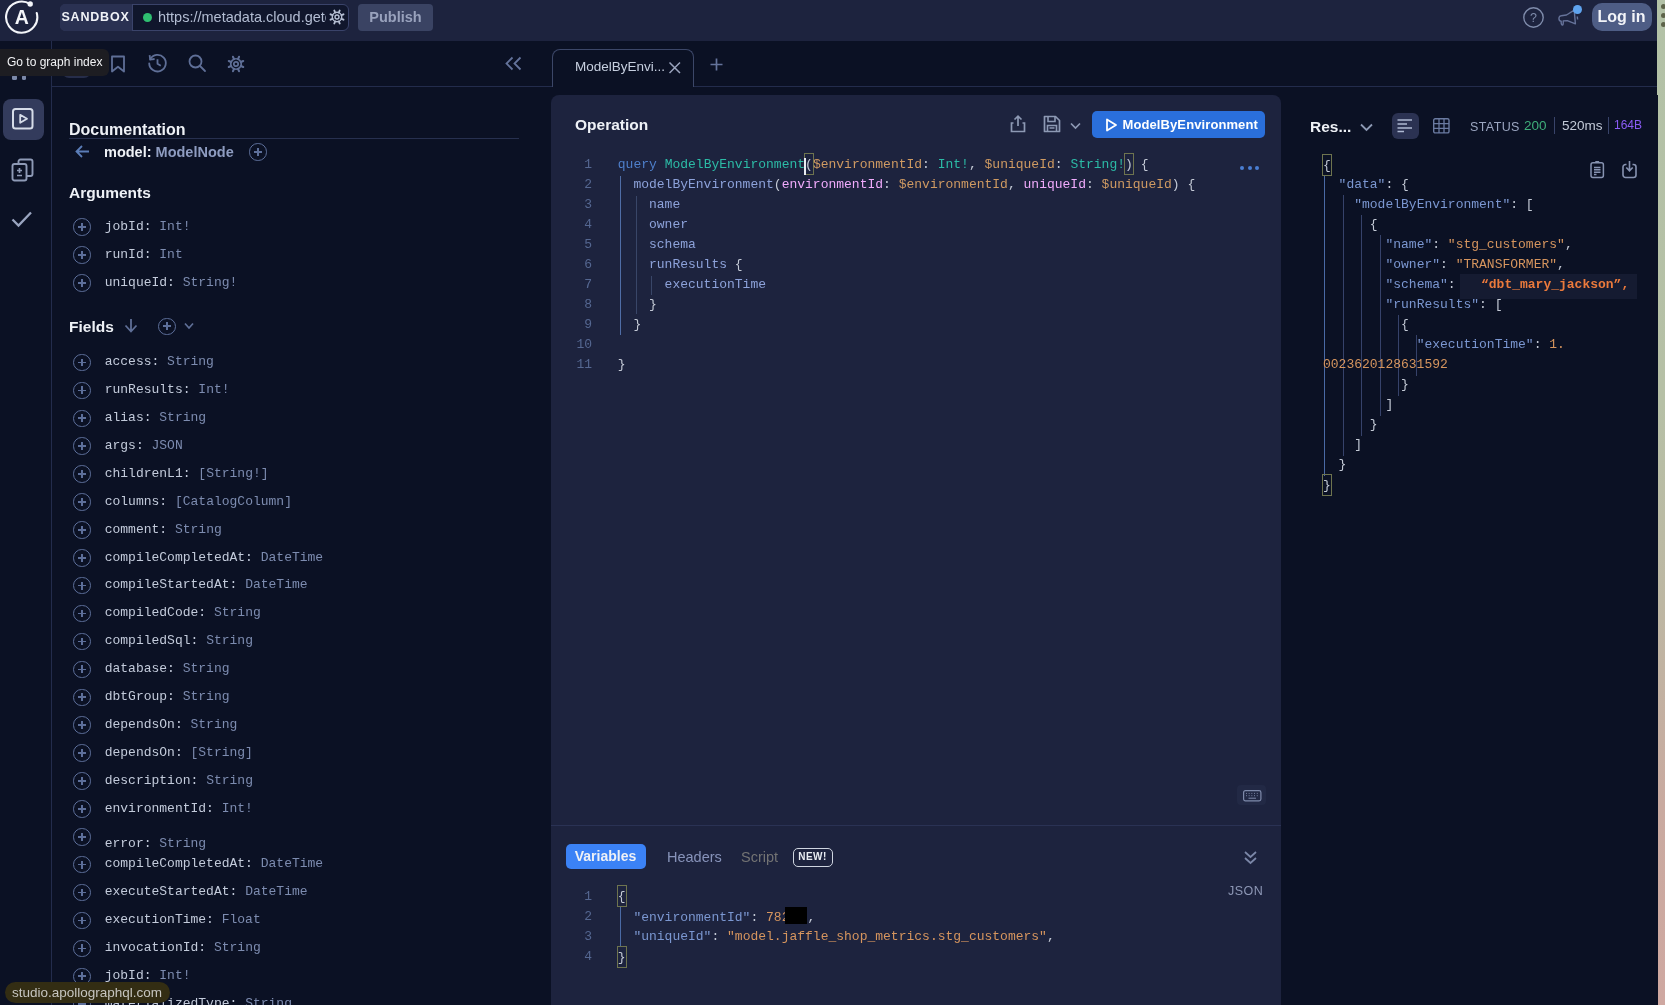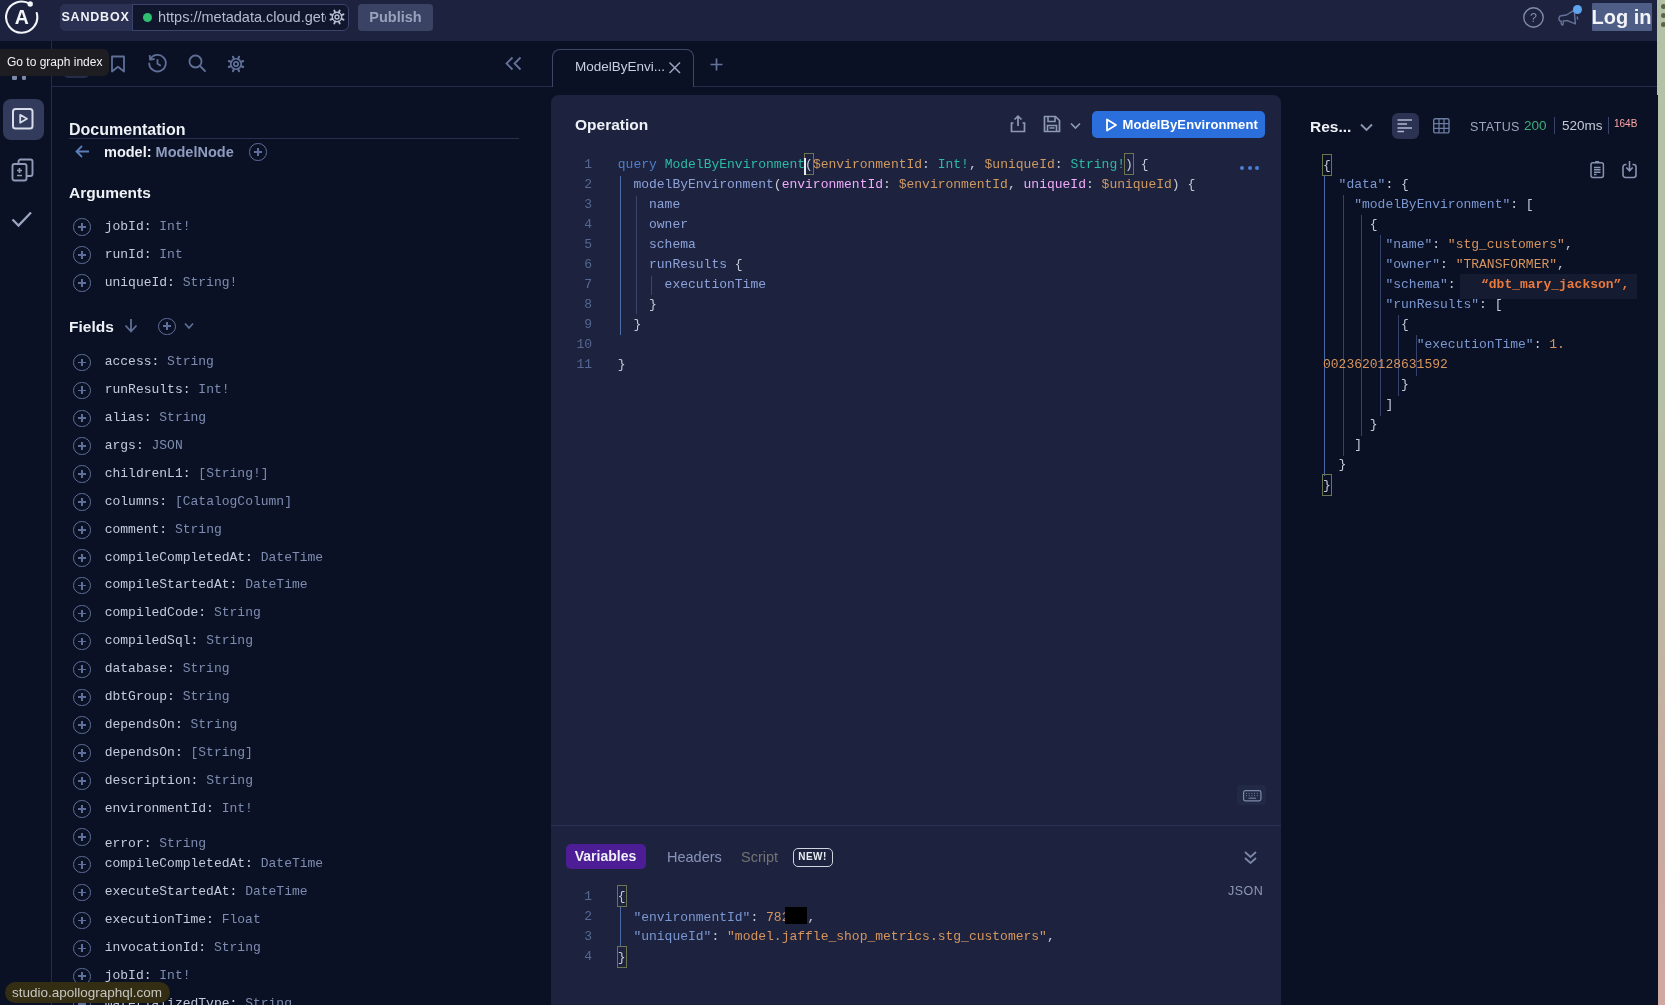--- a/index.html
+++ b/index.html
@@ -42,21 +42,21 @@
 <div class="abs" style="left:358px;top:3.5px;width:75px;height:27px;background:#3a4363;border-radius:4px;color:#99a2bd;font-weight:bold;font-size:14.5px;line-height:27px;text-align:center">Publish</div>
 <svg class="abs" style="left:1523px;top:7px" width="22" height="22">
 <circle cx="10.5" cy="10.5" r="9.7" fill="none" stroke="#7f8cab" stroke-width="1.4"></circle>
 <text x="10.5" y="15" font-size="12.5" fill="#7f8cab" text-anchor="middle" font-family="Liberation Sans">?</text>
   </svg>
 <svg class="abs" style="left:1557px;top:9px" width="26" height="18">
 <path d="M4.2 12.2 C 1.2 12.2 1.2 6.8 4.2 6.8 L 9.5 6.0 L 17.2 1.2 L 18.4 14.8 L 10.3 11.6 L 6.2 11.9 C 6.4 14.2 6.6 15.8 5.4 16.0 C 4.3 16.2 4.1 14.2 4.2 12.2 Z" fill="none" stroke="#66739a" stroke-width="1.4" stroke-linejoin="round"></path>
 <path d="M20.3 7.5 L20.6 10.5" stroke="#66739a" stroke-width="1.4"></path>
   </svg>
 <div class="abs" style="left:1572.5px;top:4.5px;width:9px;height:9px;border-radius:50%;background:#5fa4ef"></div>
-<div class="abs" style="left:1591.5px;top:3px;width:60px;height:28px;background:#4e5d85;border-radius:1px;color:#f2f4f8;font-weight:bold;font-size:20px;line-height:28px;text-align:center">Log in</div>
+<div class="abs" style="left:1591.5px;top:3px;width:60px;height:28px;background:#4e5d85;border-radius:10px;color:#f2f4f8;font-weight:bold;font-size:16px;line-height:28px;text-align:center">Log in</div>
 <div class="abs" style="left:0;top:41px;width:52px;height:964px;background:#0b1124;border-right:1px solid #232c4c"></div>
 <div class="abs" style="left:12px;top:75px;width:4.5px;height:4.5px;border-radius:1.5px;background:#7c89a8"></div>
 <div class="abs" style="left:21.5px;top:75px;width:4.5px;height:4.5px;border-radius:1.5px;background:#7c89a8"></div>
 <div class="abs" style="left:2.5px;top:98.5px;width:41px;height:41px;background:#333b5c;border-radius:8px"></div>
 <svg class="abs" style="left:12px;top:108px" width="22" height="22">
 <rect x="1" y="1" width="19.5" height="19.5" rx="2.5" fill="none" stroke="#d6dce8" stroke-width="2"></rect>
 <path d="M8.2 6.8 L15 10.75 L8.2 14.7 Z" fill="none" stroke="#d6dce8" stroke-width="1.8" stroke-linejoin="round"></path>
   </svg>
 <svg class="abs" style="left:11px;top:158px" width="23" height="24">
 <rect x="7.5" y="1.5" width="14" height="16.5" rx="2" fill="none" stroke="#8e9ab6" stroke-width="1.9"></rect>
@@ -224,21 +224,21 @@
     <div style="float:left;width:4px;height:4px;border-radius:50%;background:#4a7ed2;margin-right:3.5px"></div>
     <div style="float:left;width:4px;height:4px;border-radius:50%;background:#4a7ed2;margin-right:3.5px"></div>
     <div style="float:left;width:4px;height:4px;border-radius:50%;background:#4a7ed2"></div>
   </div>
 <div class="abs" style="left:1237px;top:785px;width:29px;height:20px;background:#222945;border-radius:4px"></div>
 <svg class="abs" style="left:1242.5px;top:789.5px" width="19" height="12">
 <rect x="0.6" y="0.6" width="17.3" height="10.2" rx="1.8" fill="none" stroke="#7e8aab" stroke-width="1.2"></rect>
 <path d="M3 3.4 h0.9 M5.7 3.4 h0.9 M8.4 3.4 h0.9 M11.1 3.4 h0.9 M13.8 3.4 h0.9 M3 5.7 h0.9 M5.7 5.7 h0.9 M8.4 5.7 h0.9 M11.1 5.7 h0.9 M13.8 5.7 h0.9 M5.5 8.2 h7.5" stroke="#7e8aab" stroke-width="1"></path>
   </svg>
 <div class="abs" style="left:551px;top:825px;width:730px;height:1px;background:#2a3254"></div>
-<div class="abs" style="left:565.5px;top:843.5px;width:80px;height:25px;background:#4c1d95;border-radius:5px;color:#eef1f6;font-size:14px;font-weight:bold;line-height:25px;text-align:center">Variables</div>
+<div class="abs" style="left:565.5px;top:843.5px;width:80px;height:25px;background:#3b82f6;border-radius:5px;color:#eef1f6;font-size:14px;font-weight:bold;line-height:25px;text-align:center">Variables</div>
 <div class="abs" style="left:667px;top:848.5px;font-size:14.5px;color:#8793ba">Headers</div>
 <div class="abs" style="left:741px;top:848.5px;font-size:14.5px;color:#737373">Script</div>
 <div class="abs" style="left:792.5px;top:847.5px;width:40px;height:19px;border:1.2px solid #cfd5e0;border-radius:5px;color:#e8ecf2;font-size:10px;font-weight:bold;letter-spacing:.5px;line-height:16.5px;text-align:center">NEW!</div>
 <svg class="abs" style="left:1243px;top:850px" width="15" height="15">
     <path d="M2 2 L7.5 7 L13 2 M2 8 L7.5 13 L13 8" fill="none" stroke="#7b87a8" stroke-width="1.7"></path>
   </svg>
 <div class="abs" style="left:1228px;top:884px;font-size:12.5px;letter-spacing:.5px;color:#8d97b5">JSON</div>
 <div class="abs" style="left:620px;top:907px;width:1px;height:40px;background:#4a6aa5"></div>
 <div class="abs mono" style="left:560px;top:886.5px;width:32px;text-align:right;color:#556791">1
 2
@@ -259,21 +259,21 @@
   </svg>
 <svg class="abs" style="left:1433px;top:117.5px" width="17" height="16">
 <rect x="0.7" y="0.7" width="15.3" height="14.2" rx="1.5" fill="none" stroke="#6b7ba1" stroke-width="1.4"></rect>
 <path d="M0.7 5.6 H16 M0.7 10.3 H16 M6 0.7 V14.9 M11 0.7 V14.9" stroke="#6b7ba1" stroke-width="1.3"></path>
   </svg>
 <div class="abs" style="left:1470px;top:119.5px;font-size:12.5px;letter-spacing:.4px;color:#9ba6c0">STATUS</div>
 <div class="abs" style="left:1524px;top:118px;font-size:13.5px;color:#3fae7a">200</div>
 <div class="abs" style="left:1553.5px;top:117px;width:1px;height:17px;background:#39446a"></div>
 <div class="abs" style="left:1562px;top:118px;font-size:13.5px;color:#c3cad8">520ms</div>
 <div class="abs" style="left:1607.5px;top:117px;width:1px;height:17px;background:#39446a"></div>
-<div class="abs" style="left:1614px;top:118px;font-size:10px;color:#fca5a5">164B</div>
+<div class="abs" style="left:1614px;top:118px;font-size:12px;color:#8b5cf6">164B</div>
 <svg class="abs" style="left:1590px;top:160px" width="15" height="19">
 <rect x="1" y="2.8" width="12.4" height="14.8" rx="2" fill="none" stroke="#8793b1" stroke-width="1.5"></rect>
 <path d="M4.6 2.8 L5.6 1 H8.8 L9.8 2.8 Z" fill="#8793b1"></path>
 <path d="M4 7.5 H10.5 M4 9.7 H10.5 M4 12.3 H10.5 M4 14.4 H6.5" stroke="#8793b1" stroke-width="1.5"></path>
   </svg>
 <svg class="abs" style="left:1621.5px;top:160px" width="16" height="19">
 <path d="M4.5 4.5 H3.5 A 2.5 2.5 0 0 0 1 7 V15 A 2.5 2.5 0 0 0 3.5 17.5 H11.5 A 2.5 2.5 0 0 0 14 15 V7 A 2.5 2.5 0 0 0 11.5 4.5 H10.5" fill="none" stroke="#8793b1" stroke-width="1.6"></path>
 <path d="M7.5 1 V10.2 M4.3 7.5 L7.5 10.8 L10.7 7.5" fill="none" stroke="#8793b1" stroke-width="1.6"></path>
   </svg>
 <div class="abs" style="left:1324.3px;top:175px;width:1px;height:301px;background:#4a6aa5"></div>

